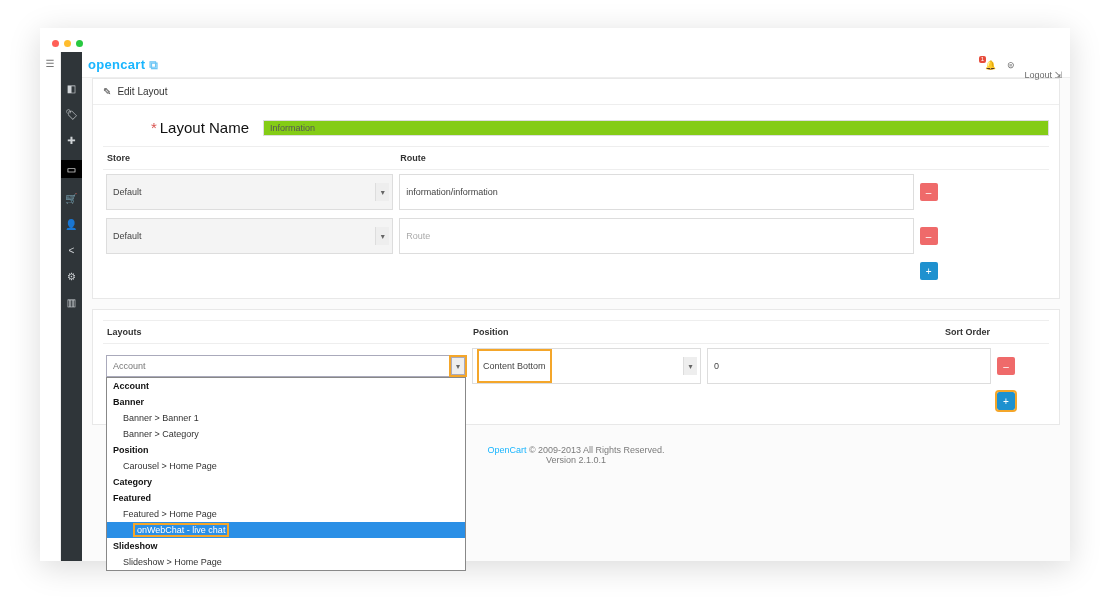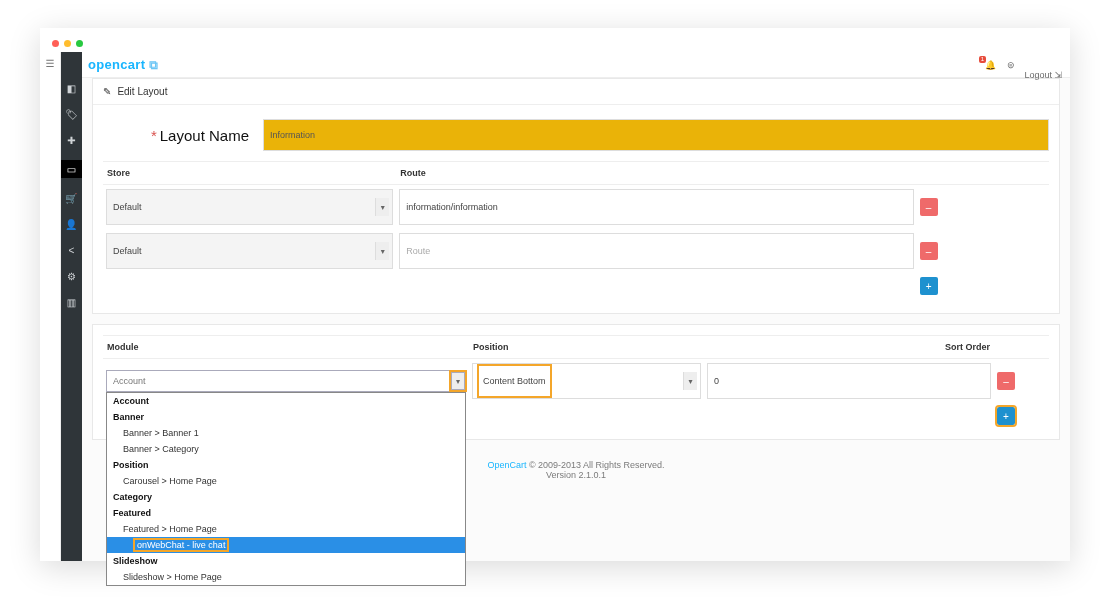--- a/index.html
+++ b/index.html
@@ -29,21 +29,21 @@
   .head-actions { display: flex; gap: 4px; }
   .btn { height: 20px; min-width: 22px; border-radius: 2px; display: flex; align-items: center; justify-content: center; color: #fff; font-size: 10px; cursor: pointer; border: 1px solid rgba(0,0,0,.05); }
   .btn.blue { background: #1e91cf; }
   .btn.white { background: #fff; color: #444; border: 1px solid #ccc; }
   .panel { margin: 0 10px 10px 10px; background: #fff; border: 1px solid #e8e8e8; }
   .panel-h { padding: 7px 10px; border-bottom: 1px solid #eee; font-size: 10px; color: #333; display: flex; align-items: center; gap: 6px; }
   .panel-b { padding: 14px 10px; }
   .form-row { display: flex; align-items: center; margin-bottom: 10px; }
   .form-label { width: 160px; text-align: right; padding-right: 14px; font-size: 15px; color: #111; }
   .form-label .req { color: #d9534f; margin-right: 3px; }
-  .text-input { flex: 1; height: 32px; border: 1px solid #ddd; background: #eab308; padding: 0 6px; font-size: 9px; color: #555; }
+  .text-input { flex: 1; height: 16px; border: 1px solid #ddd; background: #84cc16; padding: 0 6px; font-size: 9px; color: #555; }
   table.grid { width: 100%; border-collapse: collapse; font-size: 9px; table-layout: fixed; }
   table.grid th { text-align: left; font-weight: 700; padding: 6px 4px 6px 4px; border-bottom: 1px solid #eee; border-top: 1px solid #eee; color: #333; }
   table.grid td { padding: 4px 3px; vertical-align: middle; }
   .select, .inp { width: 100%; height: 36px; border: 1px solid #ddd; background: #f4f4f4; display: flex; align-items: center; justify-content: space-between; padding: 0 3px 0 6px; font-size: 9px; color: #444; }
   .inp { background: #fff; }
   .sel-arrow { width: 14px; height: 18px; display: flex; align-items: center; justify-content: center; color: #666; border-left: 1px solid #ddd; font-size: 8px; background: #eee;}
   .small-btn { width: 18px; height: 18px; border-radius: 2px; color: #fff; display: flex; align-items: center; justify-content: center; font-size: 10px; cursor: pointer; }
   .sb-red { background: #ef6a6a; }
   .sb-blue { background: #1e91cf; }
   .action-cell { text-align: right; }
@@ -184,21 +184,21 @@
           <div class="panel2-b">
             <table class="grid">
               <colgroup>
                   <col class="col-mod">
                   <col class="col-pos">
                   <col class="col-sort">
                   <col class="col-act">
                 </colgroup>
               <tbody>
                   <tr>
-                <th>Module</th>
+                <th>Layouts</th>
                 <th>Position</th>
                 <th class="th-right">Sort Order</th>
                 <th></th>
               </tr>
               <tr>
                 <td>
                   <div class="mod-select">
                     <div class="sel-head">
                       <span>Account</span>
                       <span class="sel-arrow highlight-orange" style="border:1px solid #aab;">▾</span>

